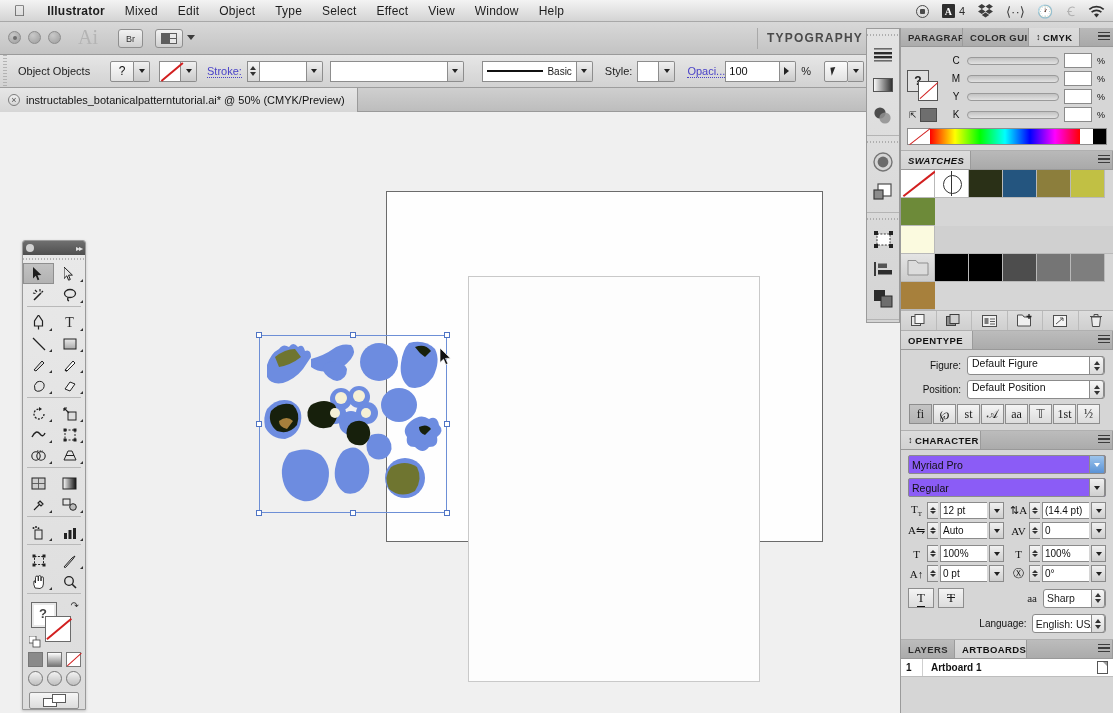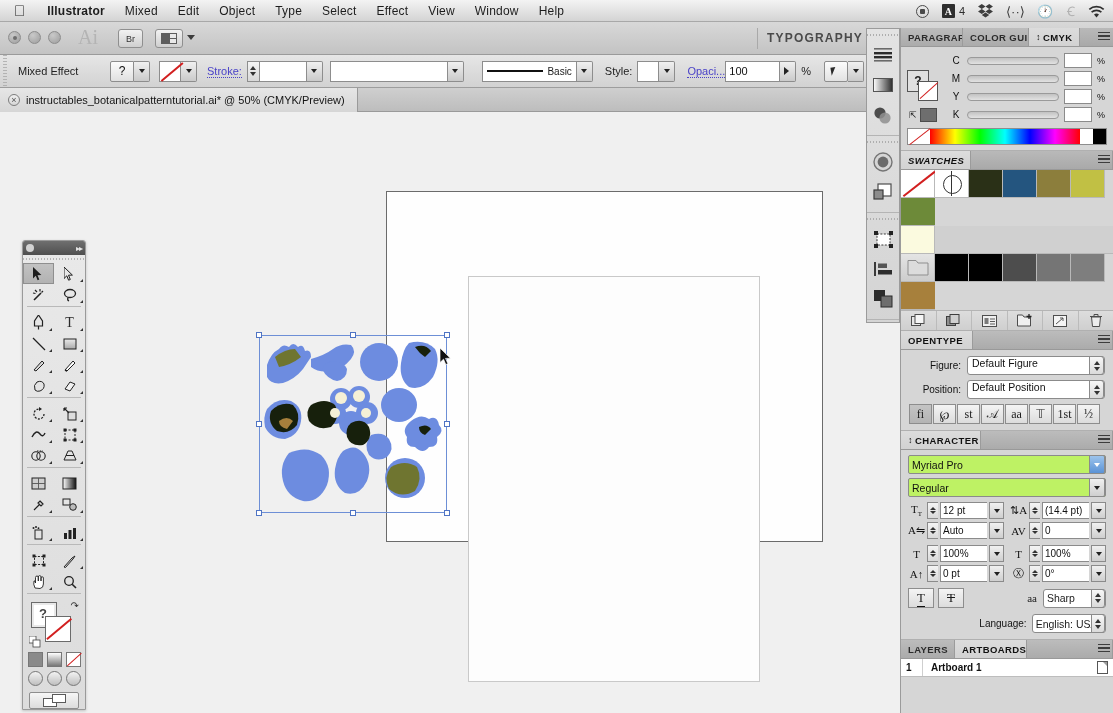--- a/index.html
+++ b/index.html
@@ -251,21 +251,21 @@
   .combo .stepr i{width:0;height:0;border-left:3px solid transparent;border-right:3px solid transparent;}
   .combo .stepr i.u{border-bottom:4px solid #333;}
   .combo .stepr i.d{border-top:4px solid #333;}
   .otbtns{ display:flex; gap:1px; margin-top:2px;}
   .otb{ width:23px;height:20px; background:linear-gradient(180deg,#f4f4f4,#dcdcdc);
      border:1px solid #8d8d8d; display:flex;align-items:center;justify-content:center;
      font-family:"Liberation Serif", serif; font-size:12px; color:#1b1b1b;}
   .otb.on{ background:linear-gradient(180deg,#c4c4c4,#b4b4b4);}
 
   
-  .chcombo{ height:19px; background:#bef264; border:1px solid #8b8b8b; border-radius:2px;
+  .chcombo{ height:19px; background:#8b5cf6; border:1px solid #8b8b8b; border-radius:2px;
      display:flex;align-items:center;padding:0 3px;font-size:10.5px;color:#111;position:relative;margin-bottom:4px;}
   .chcombo .ar{position:absolute;right:0;top:-1px;width:16px;height:19px;
      background:linear-gradient(180deg,#f0f0f0,#cfcfcf);border:1px solid #8b8b8b;border-radius:0 2px 2px 0;
      display:flex;align-items:center;justify-content:center;}
   .chcombo .ar.blue{background:linear-gradient(180deg,#9dc4ec,#5b93d6);}
   .chcombo .ar i{width:0;height:0;border-left:3px solid transparent;border-right:3px solid transparent;border-top:4px solid #222;}
   .chcombo .ar.blue i{border-top-color:#fff;}
   .chgrid{ display:grid; grid-template-columns:1fr 1fr; gap:3px 6px; margin-top:5px;}
   .chfield{ display:flex; align-items:center; gap:2px;}
   .chfield .ic{ width:17px; font-size:11px; color:#111; text-align:center;
@@ -353,21 +353,21 @@
     <div class="arrangebtn">
         <span class="g"></span>
       </div>
     <div class="arrcaret"></div>
     <div class="wsdiv"></div>
     <div class="wsname">TYPOGRAPHY</div>
   </div>
 
   <div class="ctrlbar">
     <span class="grip"></span>
-    <span class="cb-lbl" style="width:92px;">Mixed Effect</span>
+    <span class="cb-lbl" style="width:92px;">Object Objects</span>
 
     <span style="display:flex;">
       <span class="sqbtn" style="width:24px;border-radius:2px 0 0 2px;">?</span>
       <span class="minicaret">
           <i></i>
         </span>
     </span>
 
     <span style="display:flex;margin-left:9px;">
       <span class="nonebox"></span>

